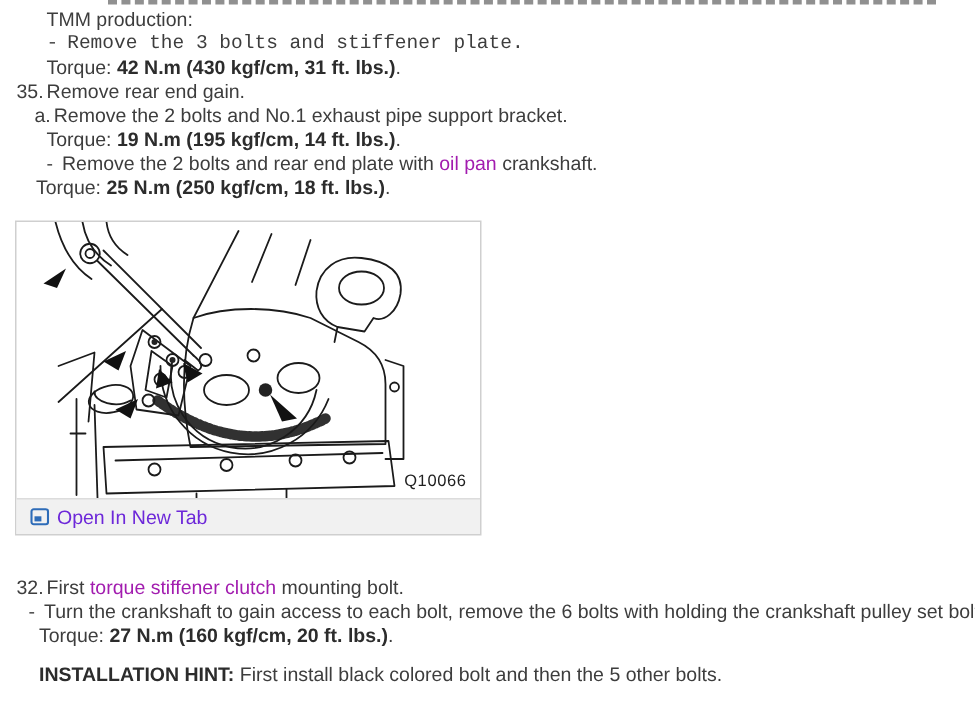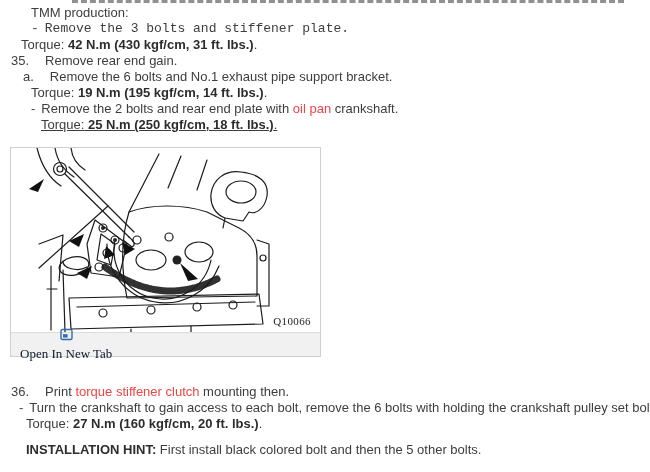--- a/index.html
+++ b/index.html
@@ -3,75 +3,75 @@
 <meta charset="utf-8">
 <style>
   html,body{margin:0;padding:0;}
   body{
     width:650px;height:472px;overflow:hidden;background:#ffffff;
     font-family:"Liberation Sans","DejaVu Sans",sans-serif;
     font-size:13px;line-height:16px;color:#3d3d3d;position:relative;
   }
   .line{position:absolute;white-space:nowrap;}
   .b{font-weight:bold;color:#2c2c2c;}
-  a.lnk{color:#ef4444;text-decoration:none;cursor:pointer;}
+  a.lnk{color:#a21caf;text-decoration:none;cursor:pointer;}
   .dash{display:inline-block;margin-right:6px;color:#4a4a4a;}
-  .num{display:inline-block;margin-right:16px;}
+  .num{display:inline-block;margin-right:2px;}
   
   .clip-remnant{position:absolute;top:0;left:72px;width:552px;height:0;
     border-top:3px dashed #6b6b6b;opacity:.75;}
   
   .figure-box{position:absolute;left:10px;top:147px;width:311px;height:210px;
-    border:1px solid #cfcfcf;background:#fff;box-sizing:border-box;font-family:Liberation Serif, serif;}
+    border:1px solid #cfcfcf;background:#fff;box-sizing:border-box;}
   .figure-canvas{position:absolute;left:0;top:0;width:309px;height:184px;overflow:hidden;}
   .figure-code{position:absolute;right:9px;bottom:27px;font-size:11px;color:#1f1f1f;
     letter-spacing:.4px;}
   .figure-footer{position:absolute;left:0;bottom:0;width:100%;height:24px;
     background:#f1f1f1;border-top:1px solid #dcdcdc;box-sizing:border-box;
     display:flex;align-items:center;justify-content:space-between;padding:0 9px;}
-  .footer-link{display:flex;align-items:center;gap:5px;font-size:13px;color:#0f172a;cursor:pointer;flex-direction:column;}
+  .footer-link{display:flex;align-items:center;gap:5px;font-size:13px;color:#6d28d9;cursor:pointer;}
   .footer-link svg{display:block;}
   .hint-line{position:absolute;white-space:nowrap;}
 </style>
 </head>
 <body>
 
 <div class="clip-remnant"></div>
 
 <div class="line" style="top:5px;left:31px;">
   <span>TMM production:</span>
 </div>
 
 <div class="line" style="top:21px;left:31px;font-family:Liberation Mono, monospace;">
   <span class="dash">-</span><span>Remove the 3 bolts and stiffener plate.</span>
 </div>
 
-<div class="line" style="top:37px;left:21px;">
+<div class="line" style="top:37px;left:31px;">
   <span>Torque:</span>
   <span class="b">42 N.m (430 kgf/cm, 31 ft. lbs.)</span><span>.</span>
 </div>
 
 <div class="line" style="top:53px;left:11px;">
   <span class="num">35.</span><span>Remove rear end gain.</span>
 </div>
 
 <div class="line" style="top:69px;left:23px;">
-  <span class="num">a.</span><span>Remove the 6 bolts and No.1 exhaust pipe support bracket.</span>
+  <span class="num">a.</span><span>Remove the 2 bolts and No.1 exhaust pipe support bracket.</span>
 </div>
 
 <div class="line" style="top:85px;left:31px;">
   <span>Torque:</span>
   <span class="b">19 N.m (195 kgf/cm, 14 ft. lbs.)</span><span>.</span>
 </div>
 
 <div class="line" style="top:101px;left:31px;">
   <span class="dash">-</span><span>Remove the 2 bolts and rear end plate with </span><a class="lnk">oil pan</a><span> crankshaft.</span>
 </div>
 
-<div class="line" style="top:117px;left:41px;text-decoration:underline;">
+<div class="line" style="top:117px;left:24px;">
   <span>Torque:</span>
   <span class="b">25 N.m (250 kgf/cm, 18 ft. lbs.)</span><span>.</span>
 </div>
 
 <div class="figure-box">
   <div class="figure-canvas">
     <svg viewBox="0 0 309 184" width="309" height="184">
       <g stroke="#1b1b1b" fill="none" stroke-width="1.2" stroke-linecap="round" stroke-linejoin="round">
 
         <path d="M26,0 C30,16 38,30 50,38"></path>
@@ -158,21 +158,21 @@
       <svg width="13" height="13" viewBox="0 0 13 13">
         <rect x="1" y="1.5" width="11" height="10" rx="1.5" fill="none" stroke="#2e6cb8" stroke-width="1.4"></rect>
         <rect x="3" y="6.2" width="4.6" height="3.4" fill="#2e6cb8"></rect>
       </svg>
       <span>Open In New Tab</span>
     </div>
   </div>
 </div>
 
 <div class="line" style="top:384px;left:11px;">
-  <span class="num">36.</span><span>Print </span><a class="lnk">torque stiffener clutch</a><span> mounting then.</span>
+  <span class="num">32.</span><span>First </span><a class="lnk">torque stiffener clutch</a><span> mounting bolt.</span>
 </div>
 
 <div class="line" style="top:400px;left:19px;">
   <span class="dash">-</span><span>Turn the crankshaft to gain access to each bolt, remove the 6 bolts with holding the crankshaft pulley set bolt by a wrench.</span>
 </div>
 
 <div class="line" style="top:416px;left:26px;">
   <span>Torque:</span>
   <span class="b">27 N.m (160 kgf/cm, 20 ft. lbs.)</span><span>.</span>
 </div>

